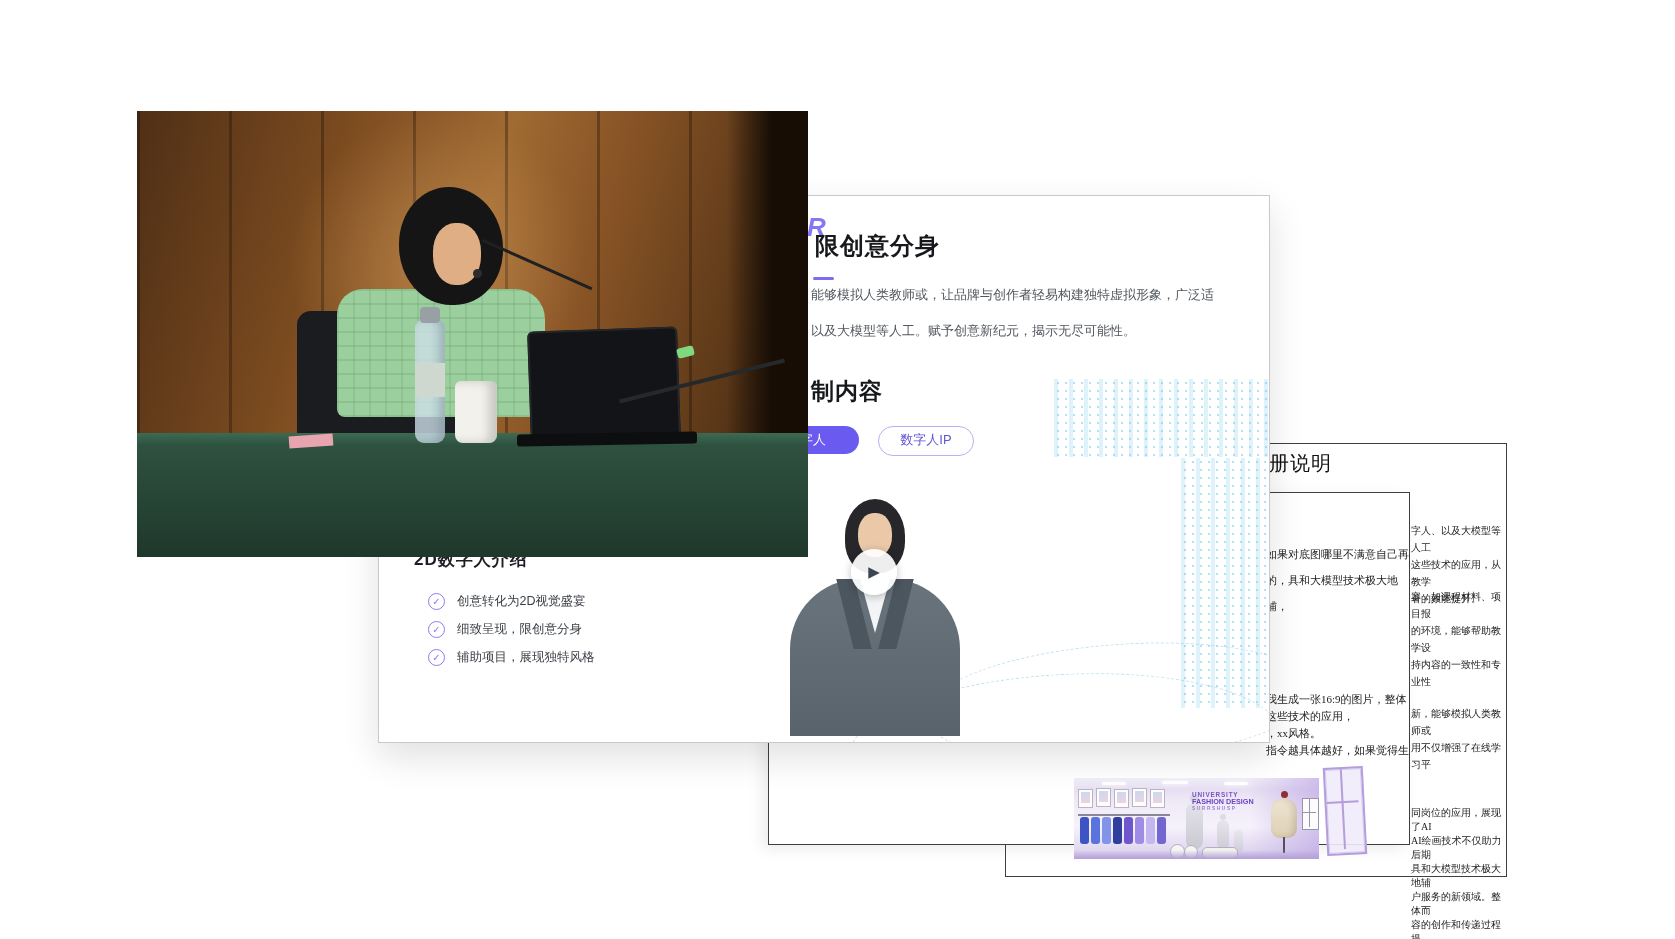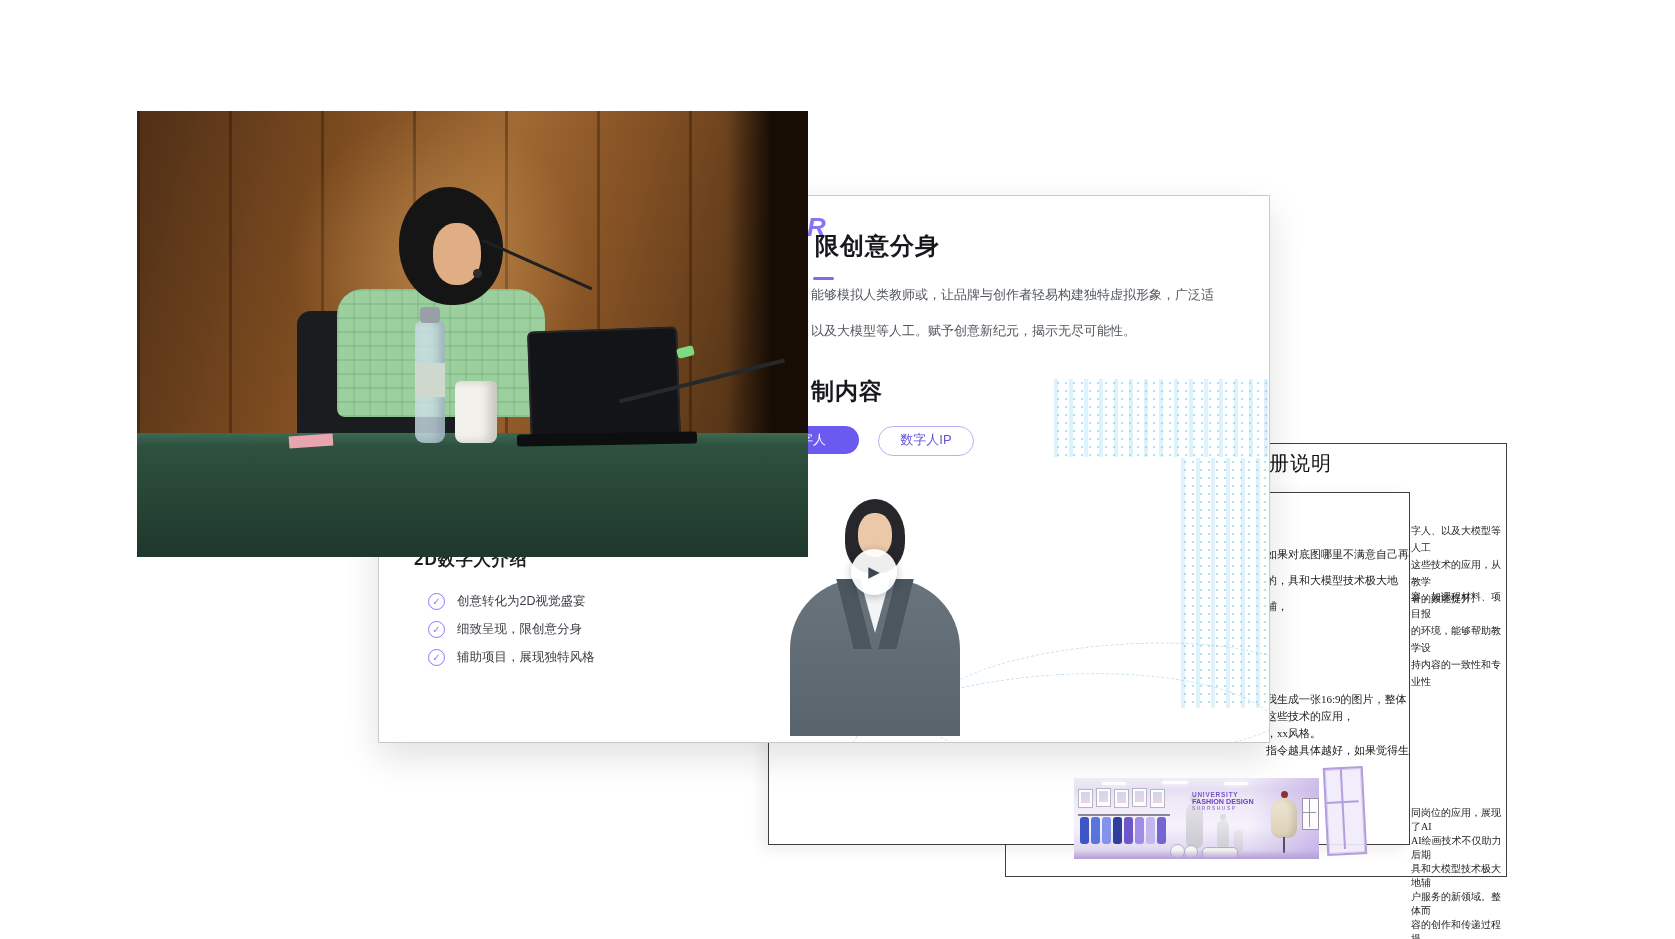--- a/index.html
+++ b/index.html
@@ -119,20 +119,22 @@
 <div id="stage">
 
   <div class="abs docB">
     <div class="abs docB-title">册说明</div>
     <div class="abs bp" style="top:144px">容，如课程材料、项目报
 的环境，能够帮助教学设
 持内容的一致性和专业性</div>
     <div class="abs bp" style="top:78px">字人、以及大模型等人工
 这些技术的应用，从教学
 著的效能提升。</div>
+    <div class="abs bp" style="top:261px">新，能够模拟人类教师或
+用不仅增强了在线学习平</div>
     <div class="abs bp bp6" style="top:362px">同岗位的应用，展现了AI
 AI绘画技术不仅助力后期
 具和大模型技术极大地辅
 户服务的新领域。整体而
 容的创作和传递过程提</div>
   </div>
 
   <div class="abs docA">
     <div class="abs ap ap1">如果对底图哪里不满意自己再
 的，具和大模型技术极大地辅，</div>

